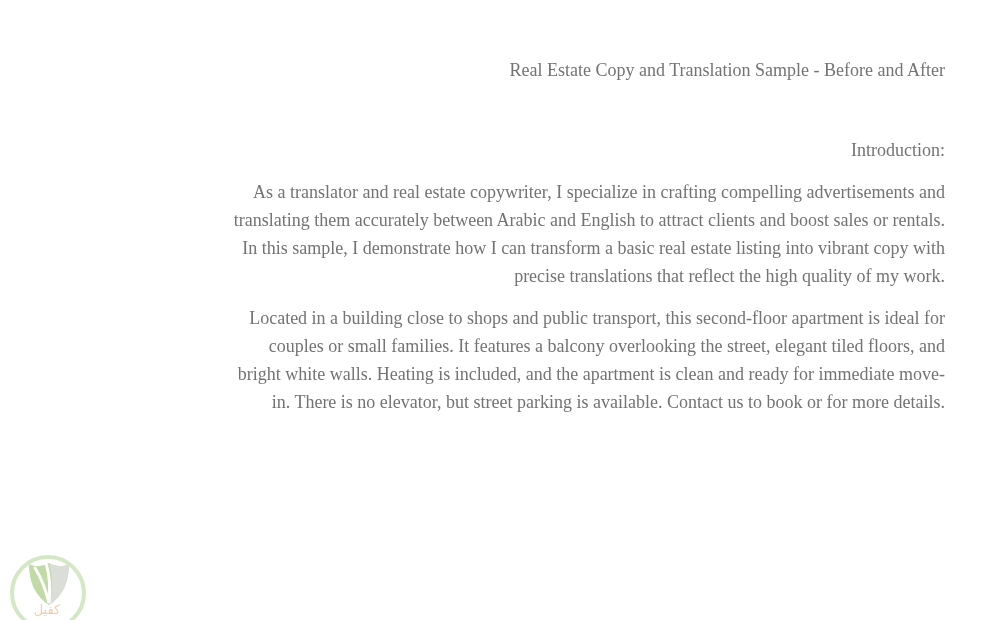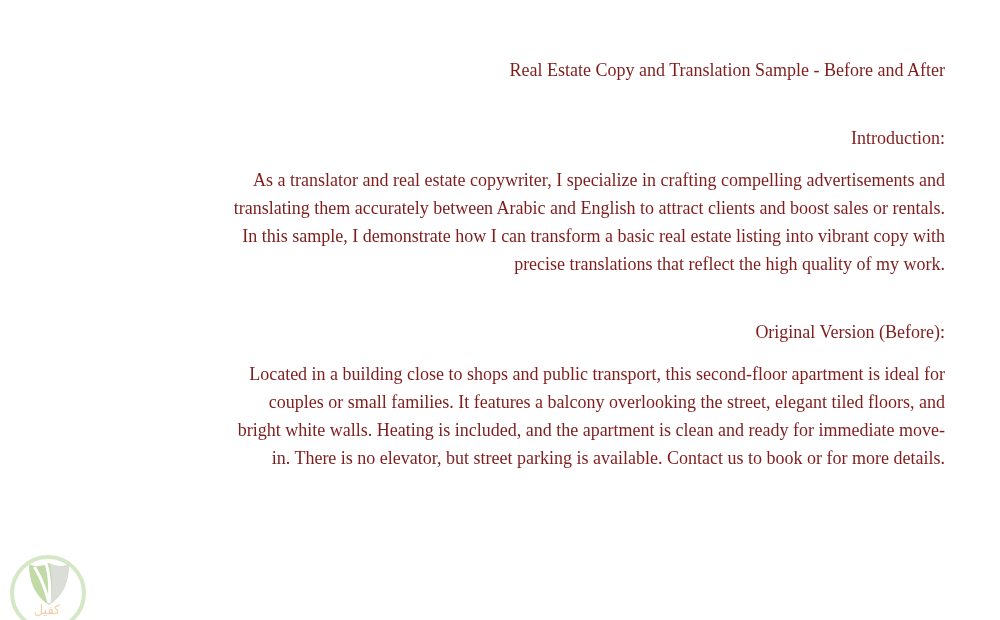--- a/index.html
+++ b/index.html
@@ -16,30 +16,30 @@
   .page {
     position: relative;
     width: 1000px;
     height: 620px;
     overflow: hidden;
     background: #ffffff;
   }
   .content {
     padding: 56px 55px 0 30px;
     text-align: right;
-    color: #7f1d1d;
+    color: #737373;
     font-size: 18px;
     line-height: 28px;
   }
   .line {
     margin: 0 0 14px 0;
     white-space: pre-line;
   }
   .heading {
-    margin-top: 40px;
+    margin-top: 52px;
   }
   .watermark {
     position: absolute;
     left: 2px;
     top: 550px;
     width: 100px;
     height: 70px;
     opacity: 0.85;
     pointer-events: none;
   }
@@ -50,21 +50,20 @@
 <div class="page">
   <div class="content">
     <p class="line">Real Estate Copy and Translation Sample - Before and After</p>
 
     <p class="line heading">Introduction:</p>
     <p class="line">As a translator and real estate copywriter, I specialize in crafting compelling advertisements and
 translating them accurately between Arabic and English to attract clients and boost sales or rentals.
 In this sample, I demonstrate how I can transform a basic real estate listing into vibrant copy with
 precise translations that reflect the high quality of my work.</p>
 
-    <p class="line heading">Original Version (Before):</p>
     <p class="line">Located in a building close to shops and public transport, this second-floor apartment is ideal for
 couples or small families. It features a balcony overlooking the street, elegant tiled floors, and
 bright white walls. Heating is included, and the apartment is clean and ready for immediate move-
 in. There is no elevator, but street parking is available. Contact us to book or for more details.</p>
   </div>
 
   <svg class="watermark" viewBox="0 0 100 70" xmlns="http://www.w3.org/2000/svg">
 
     <circle cx="46" cy="43" r="36" fill="none" stroke="#cde4bb" stroke-width="4"></circle>
 

